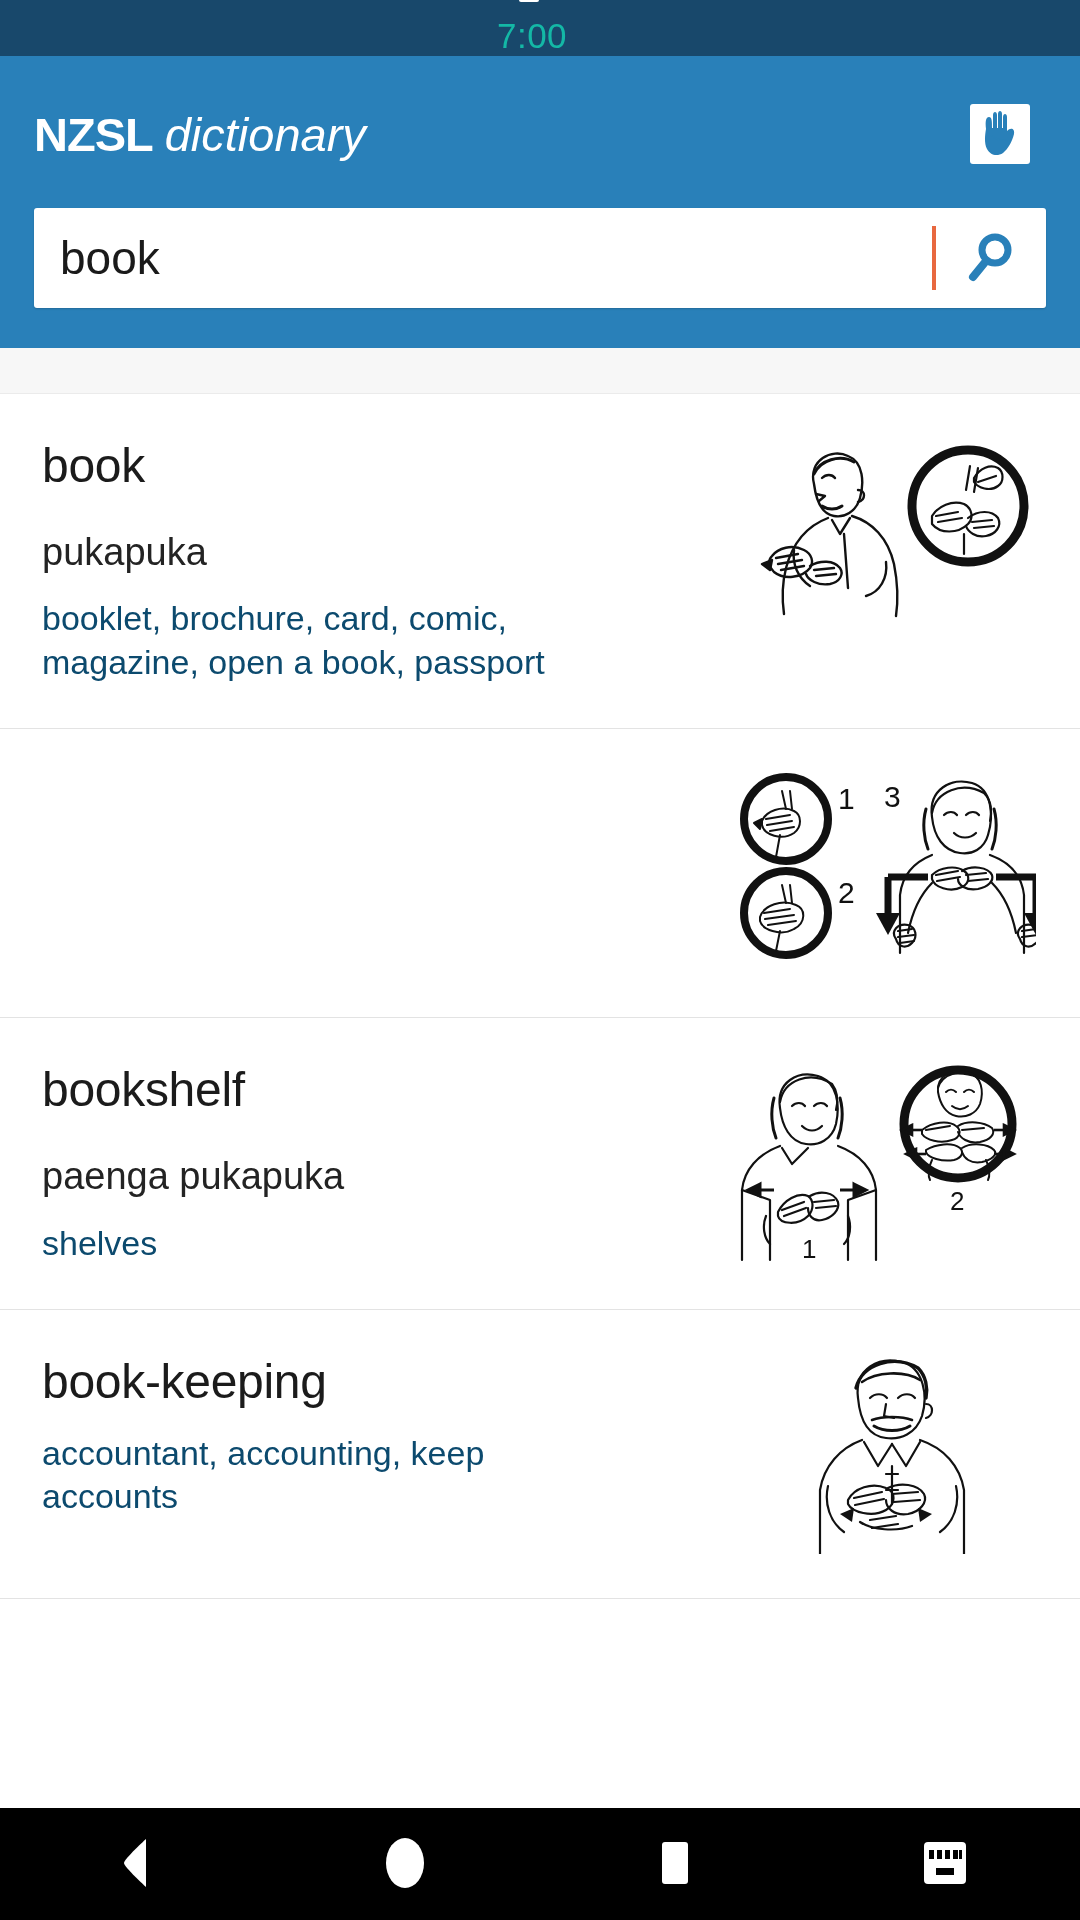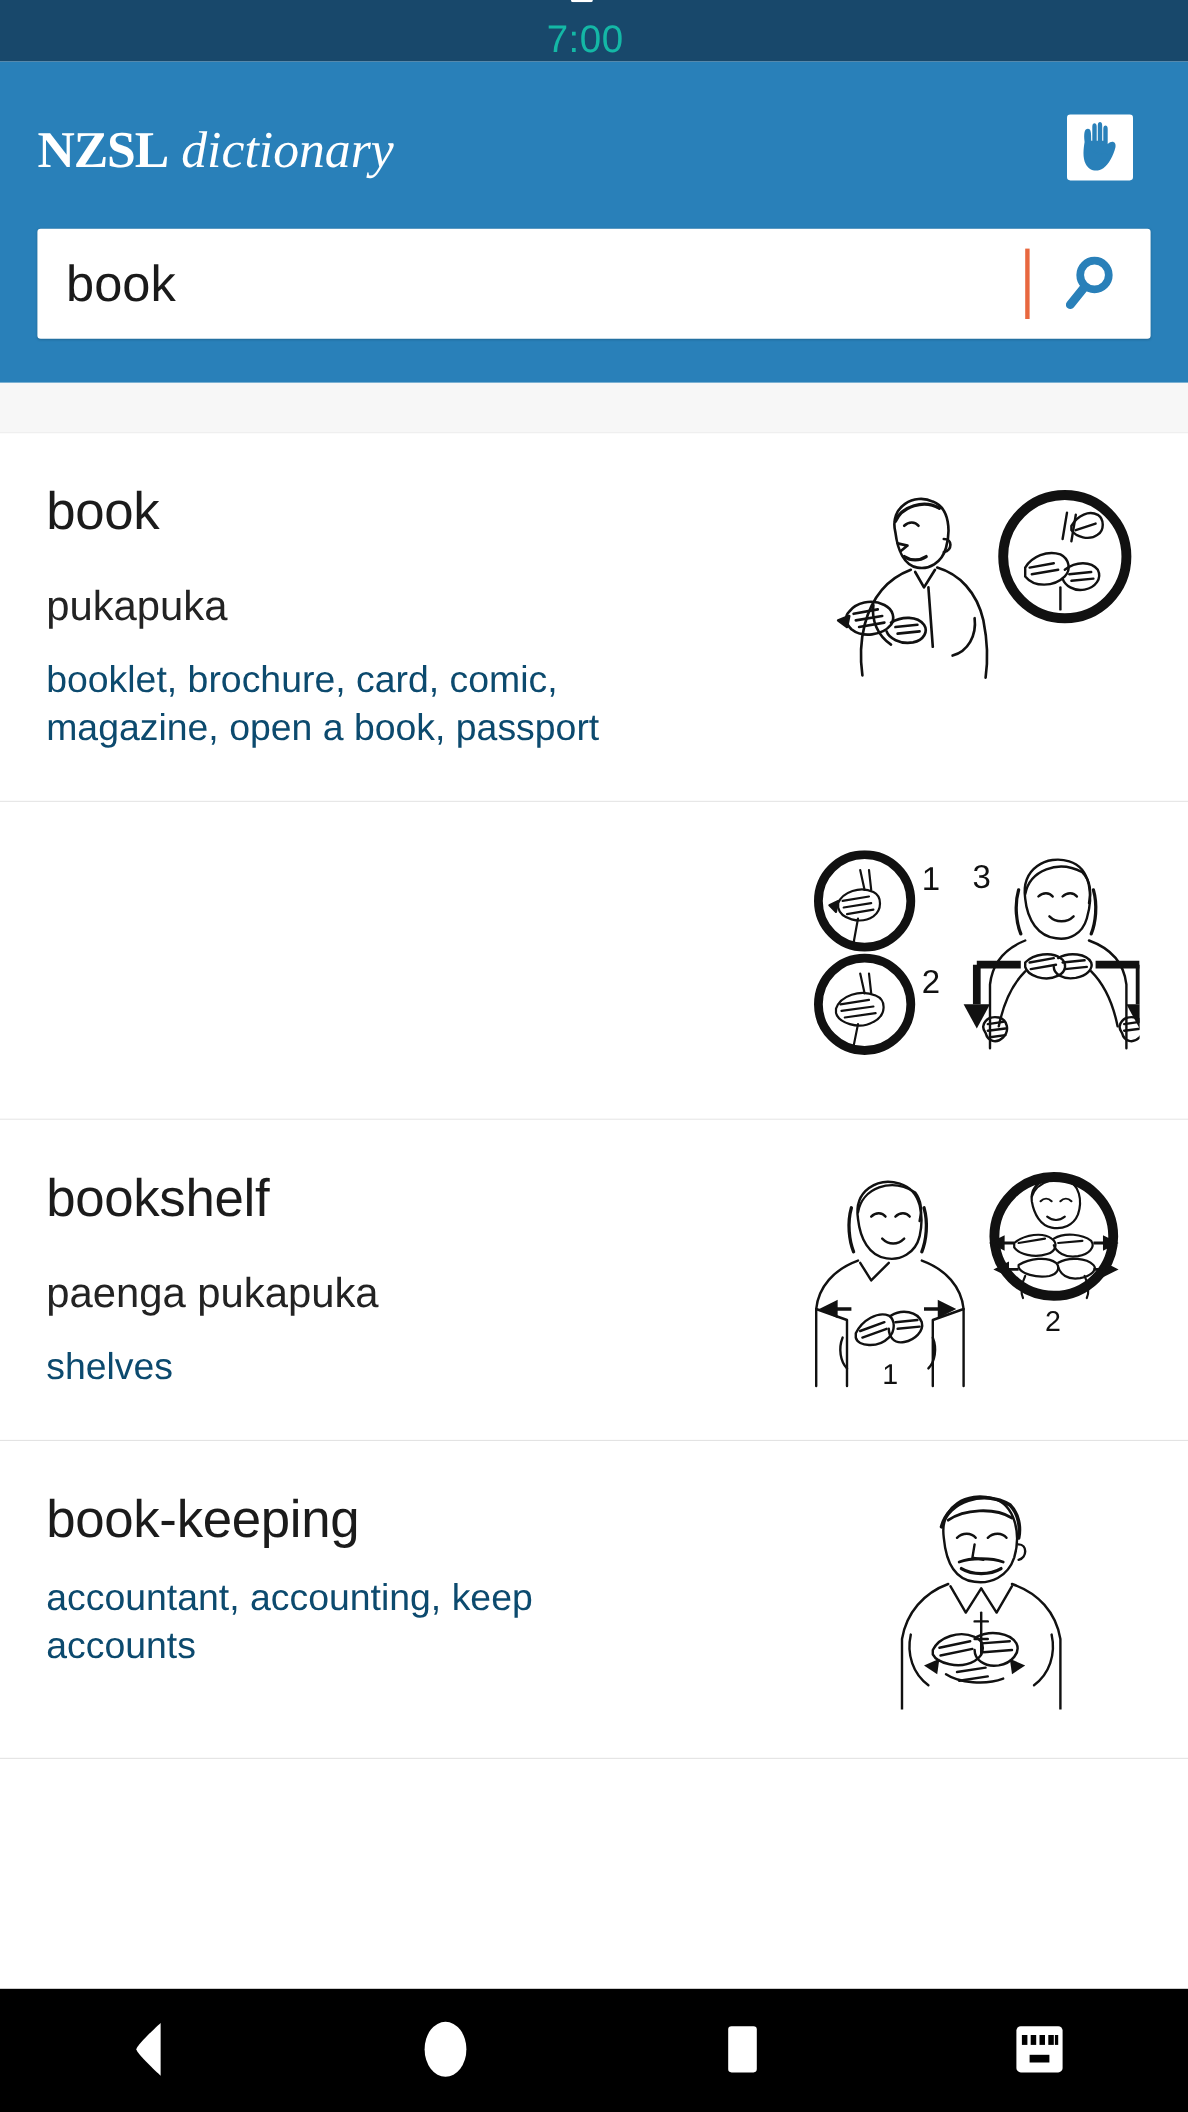--- a/index.html
+++ b/index.html
@@ -31,23 +31,22 @@
   }
 
   
   #app-bar{
     background:#2980b9;
     padding:0 34px;
     height:292px;
     position:relative;
   }
   #app-title-row{
-    display:flex; align-items:flex-end; justify-content:space-between;
+    display:flex; align-items:center; justify-content:space-between;
     padding-top:48px;
-    font-family:Liberation Serif, serif;
   }
   #app-title{
     color:#ffffff; font-size:47px; white-space:nowrap;
   }
   #app-title .nzsl{ font-weight:bold; font-style:normal; letter-spacing:-1px;}
   #app-title .dict{ font-style:italic; font-weight:normal; margin-left:12px;}
   #app-logo{
     width:60px; height:60px; background:#ffffff;
     border-radius:3px; display:flex; align-items:center; justify-content:center;
     margin-right:16px;

